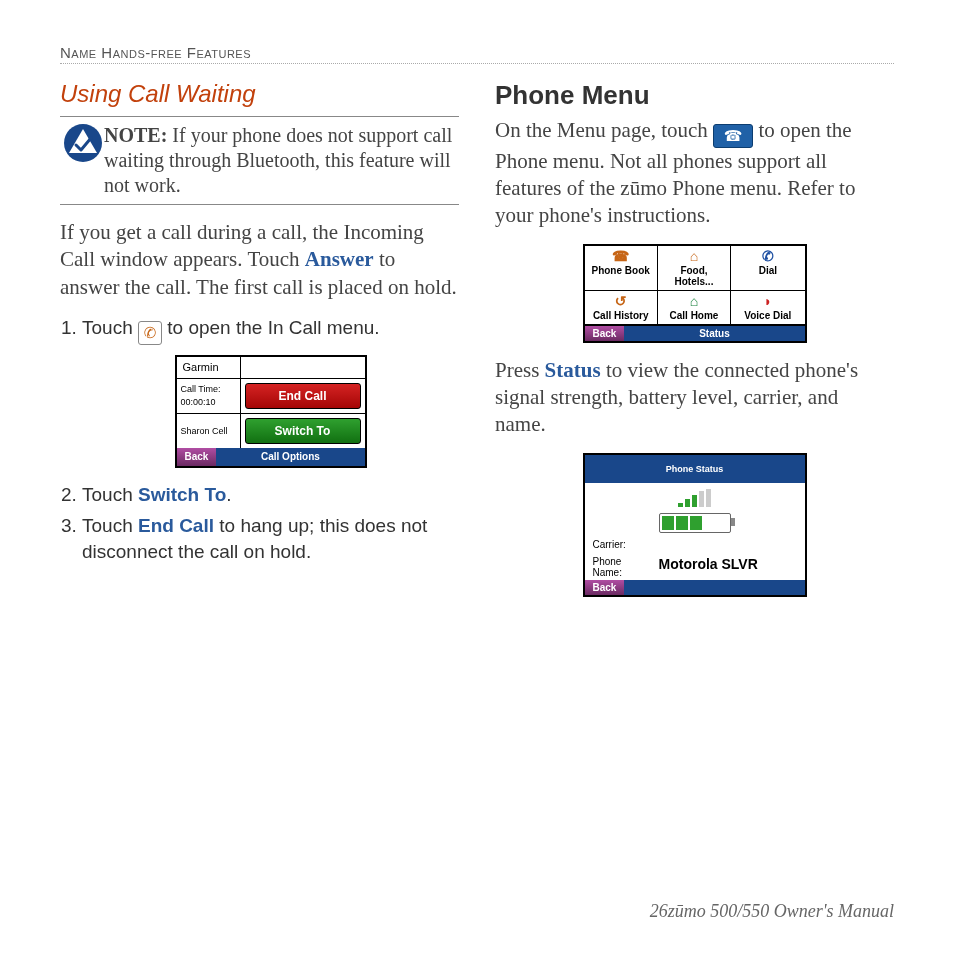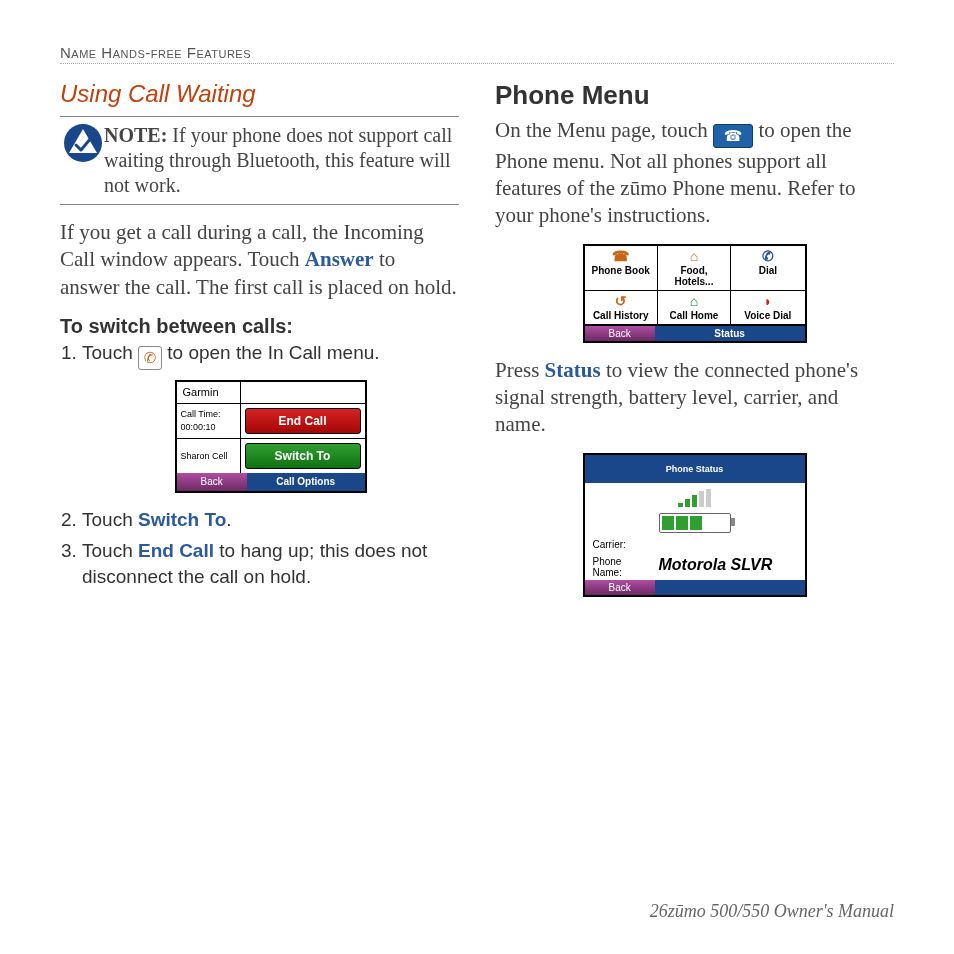--- a/index.html
+++ b/index.html
@@ -116,21 +116,21 @@
   }
   .ss1 .big-btn {
     flex: 1; margin: 4px; padding: 4px 0; text-align: center; color: #fff; font-weight: bold;
     border-radius: 3px; font-size: 12px; border: 1px solid #000;
   }
   .ss1 .end-call { background: linear-gradient(#d52323,#a50606); }
   .ss1 .switch-to { background: linear-gradient(#2fa02f,#117011); }
   .ss1 .brand { padding: 3px 6px; font-size: 11px; }
   .ss-footer { display: flex; background: #19478a; color: #fff; font-size: 10px; }
   .ss-footer .back-btn {
-    background: linear-gradient(#b04da3,#6b2a62); padding: 2px 24px; font-weight: normal;
+    background: linear-gradient(#b04da3,#6b2a62); padding: 2px 8px; font-weight: bold;
   }
   .ss-footer .center-lbl { flex: 1; text-align: center; padding: 2px 0; font-weight: bold; }
 
   .ss2 { width: 220px; }
   .ss2 .grid {
     display: grid; grid-template-columns: repeat(3, 1fr);
     border-bottom: 1px solid #000;
   }
   .ss2 .cell {
     border-right: 1px solid #000; border-bottom: 1px solid #000;
@@ -153,21 +153,21 @@
   .batt {
     width: 70px; height: 18px; border: 1px solid #666; border-radius: 2px; position: relative; background: #fff;
   }
   .batt::after {
     content: ""; position: absolute; right: -5px; top: 4px; width: 4px; height: 8px; background: #888;
   }
   .batt .fill { display: flex; height: 100%; gap: 2px; padding: 2px; box-sizing: border-box; }
   .batt .fill span { flex: none; width: 12px; background: #2fa02f; }
   .kv { font-size: 10px; display: flex; gap: 6px; align-self: stretch; }
   .kv .k { width: 60px; }
-  .kv .v { font-weight: bold; font-size: 16px; font-style: italic; }
+  .kv .v { font-weight: bold; font-size: 14px; }
 
   .page-footer {
     position: absolute; bottom: 32px; left: 60px; right: 60px;
     display: flex; justify-content: flex-end;
     font-style: italic; color: #666; font-size: 18px;
     font-family: "Times New Roman", serif;
   }
 </style>
 </head>
 <body>
@@ -190,21 +190,20 @@
       <div class="note-text">
         <b>NOTE:</b>
         <span>If your phone does not support call waiting through Bluetooth, this feature will not work.</span>
       </div>
     </div>
 
     <p class="body">
       <span>If you get a call during a call, the Incoming Call window appears. Touch </span><span class="kw">Answer</span><span> to answer the call. The first call is placed on hold.</span>
     </p>
 
-    <h3 class="subhd">To switch between calls:</h3>
 
     <ol class="steps">
       <li>
         <span>Touch </span>
         <span class="inline-icon">✆</span>
         <span> to open the In Call menu.</span>
 
         <div class="screenshot ss1">
           <div class="ss-row">
             <div class="left-cell brand">Garmin</div>

